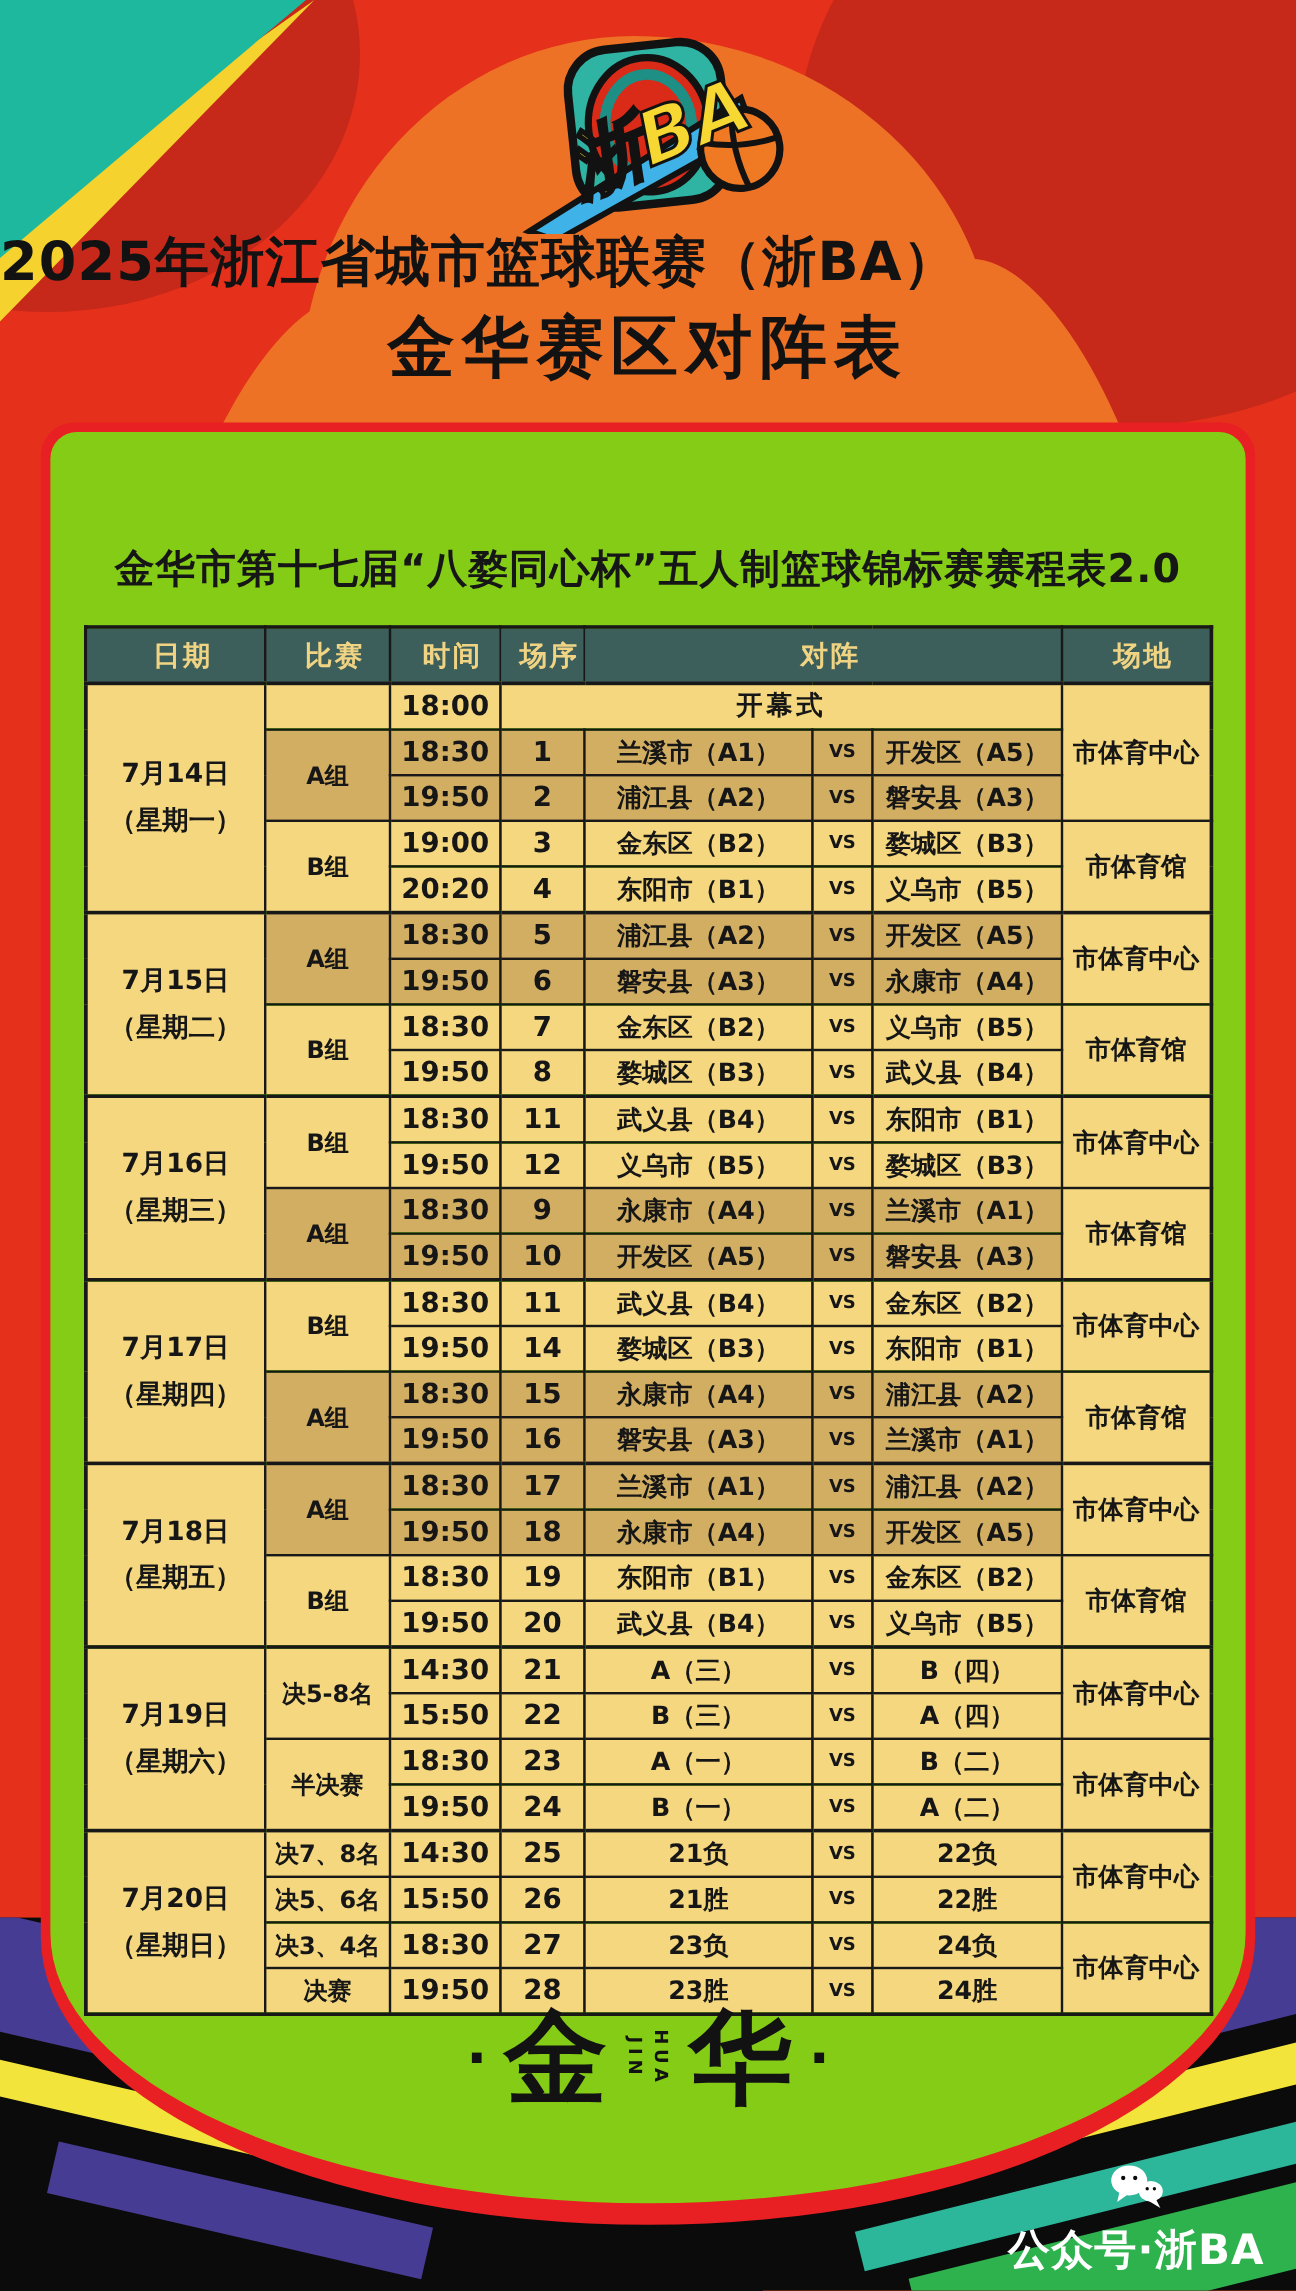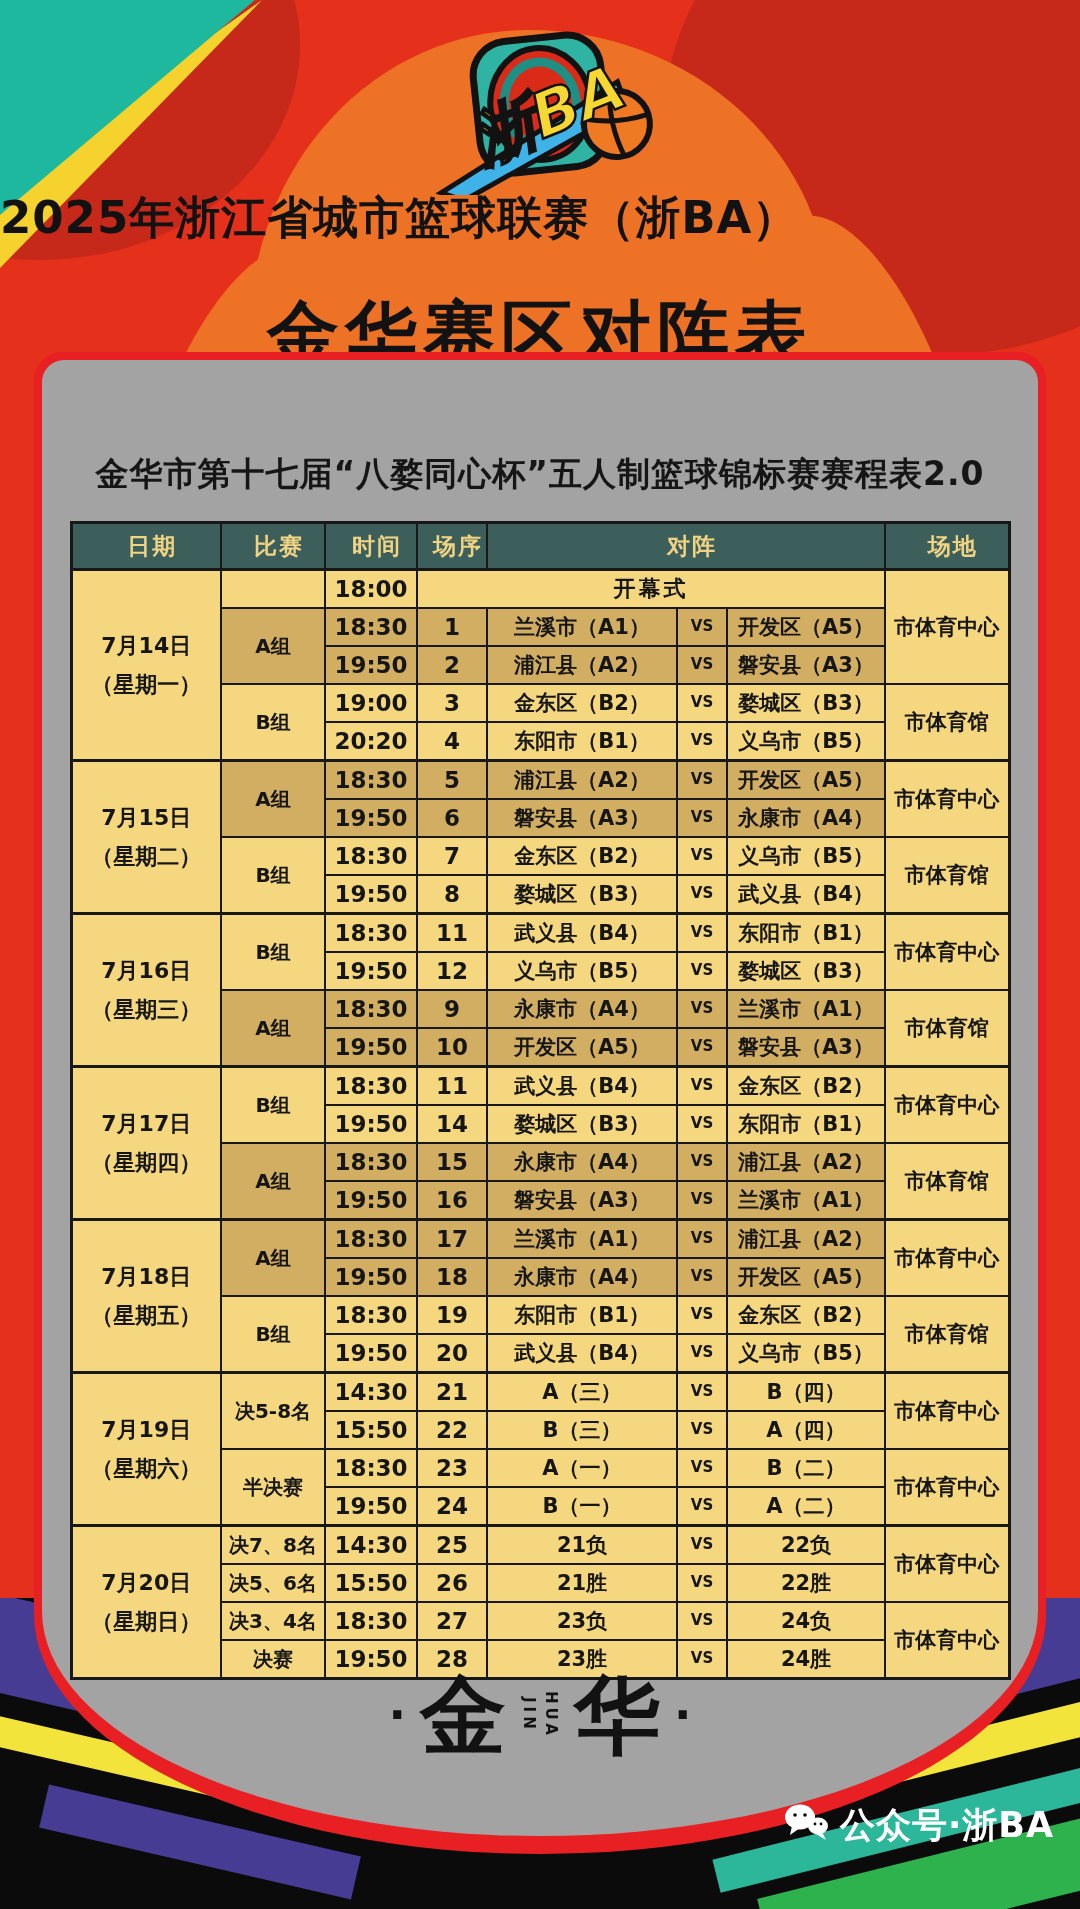--- a/index.html
+++ b/index.html
@@ -19,35 +19,35 @@
   .corner-yellow{left:0;top:0;width:300px;height:290px;background:#f5d22e;
       clip-path:polygon(0 185px,262px 0,0 268px);}
   .corner-teal{left:0;top:0;width:300px;height:260px;background:#1db89d;
       clip-path:polygon(0 0,255px 0,0 215px);}
   
   .logo{position:absolute;left:50%;top:30px;transform:translateX(-50%);width:250px;height:165px;}
   
   .title1{position:absolute;left:0;right:0;top:188px;text-align:left;
     font-size:45px;font-weight:900;color:#121212;letter-spacing:1px;}
   .title2{position:absolute;left:0;right:0;top:252px;text-align:center;
-    font-size:72px;font-weight:900;color:#121212;letter-spacing:6px;margin-top:35px;}
+    font-size:56px;font-weight:900;color:#121212;letter-spacing:6px;}
   
   .band{position:absolute;left:0;right:0;top:1598px;height:311px;background:#0b0b0c;overflow:hidden;}
   .stripe{position:absolute;}
   .sp1{left:-80px;top:44px;width:560px;height:96px;background:#473c94;transform:rotate(13deg);}
   .sp2{left:-70px;top:158px;width:480px;height:30px;background:#f2e43a;transform:rotate(13deg);}
   .sp3{left:40px;top:222px;width:320px;height:44px;background:#473c94;transform:rotate(13deg);}
   .sp4{right:-90px;top:24px;width:640px;height:112px;background:#473c94;transform:rotate(-14deg);}
   .sp5{right:-80px;top:152px;width:540px;height:34px;background:#f2e43a;transform:rotate(-14deg);}
   .sp6{right:-70px;top:208px;width:440px;height:34px;background:#2cb79b;transform:rotate(-14deg);}
   .sp7{right:-60px;top:254px;width:380px;height:70px;background:#2db24d;transform:rotate(-14deg);}
   
   .panel-border{position:absolute;left:34px;right:34px;top:352px;height:1502px;
     background:#e81f23;border-radius:28px 28px 50% 50% / 28px 28px 240px 240px;}
-  .panel{position:absolute;left:8px;right:8px;top:8px;bottom:18px;background:#a3a3a3;
+  .panel{position:absolute;left:8px;right:8px;top:8px;bottom:18px;background:#84cc16;
     border-radius:22px 22px 50% 50% / 22px 22px 225px 225px;overflow:hidden;}
   .watermark{position:absolute;left:50%;top:520px;width:560px;height:560px;transform:translateX(-50%);
     border-radius:50%;border:26px solid rgba(186,140,52,0.14);box-sizing:border-box;}
   .table-title{margin-top:92px;text-align:center;font-size:33px;font-weight:900;color:#161616;letter-spacing:1px;}
   
   table{border-collapse:collapse;margin:24px auto 0;table-layout:fixed;border:3px solid #181818;position:relative;}
   th,td{border:2px solid #181818;text-align:center;vertical-align:middle;padding:0;overflow:hidden;}
   th{background:#3d5f5b;color:#f0d483;font-size:23px;font-weight:900;height:44px;letter-spacing:2px;}
   thead th{border-bottom-width:3px;padding-left:12px;}
   td{height:36px;font-size:21px;font-weight:700;color:#161616;background:#f4d77e;line-height:1.05;}
@@ -60,21 +60,21 @@
   td.date-cell .wd{font-size:22px;margin-top:16px;}
   tr.dstart td{border-top-width:3px;}
   td.opening{font-size:22px;letter-spacing:3px;}
   
   .city{position:absolute;left:0;right:0;bottom:78px;display:flex;justify-content:center;align-items:center;gap:14px;color:#121212;}
   .city .dot{font-size:46px;font-weight:900;line-height:1;}
   .city .big{font-size:86px;font-weight:900;line-height:1;}
   .city .latin{display:flex;gap:4px;align-items:center;}
   .city .latin span{writing-mode:vertical-rl;font-size:15px;font-weight:900;letter-spacing:4px;}
   
-  .wechat{position:absolute;right:26px;top:1802px;display:flex;gap:10px;color:#ffffff;z-index:5;}
+  .wechat{position:absolute;right:26px;top:1802px;display:flex;align-items:center;gap:10px;color:#ffffff;z-index:5;flex-direction:column;}
   .wechat .label{font-size:35px;font-weight:700;letter-spacing:1px;}
   .z0{z-index:0}.z1{z-index:1}.z2{z-index:2}
 </style>
 </head>
 <body>
 
 <div class="blob dark-red z0" style="left:-220px;top:-170px;width:520px;height:430px;"></div>
 <div class="blob dark-red z0" style="right:-200px;top:-170px;width:620px;height:520px;transform:rotate(-18deg);"></div>
 <div class="blob flame f1 z0"></div>
 <div class="blob flame f2 z0"></div>

